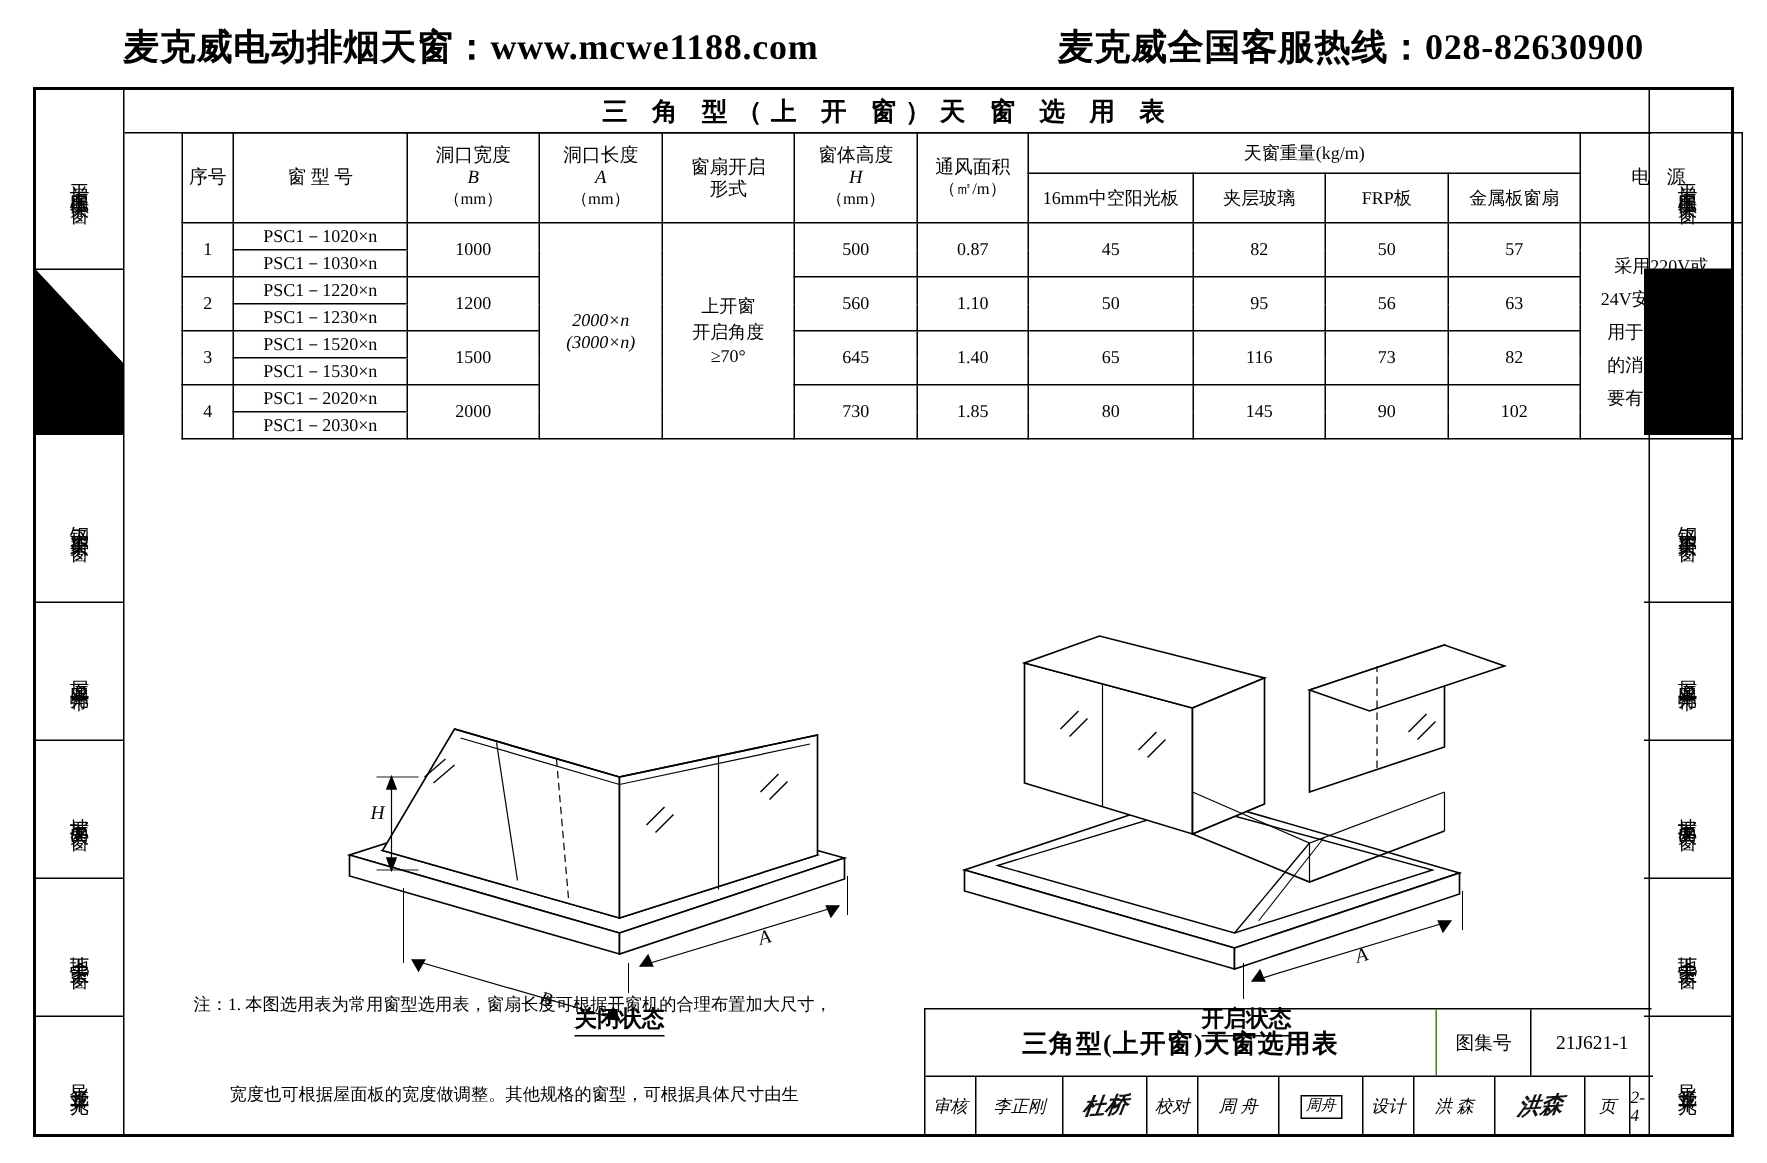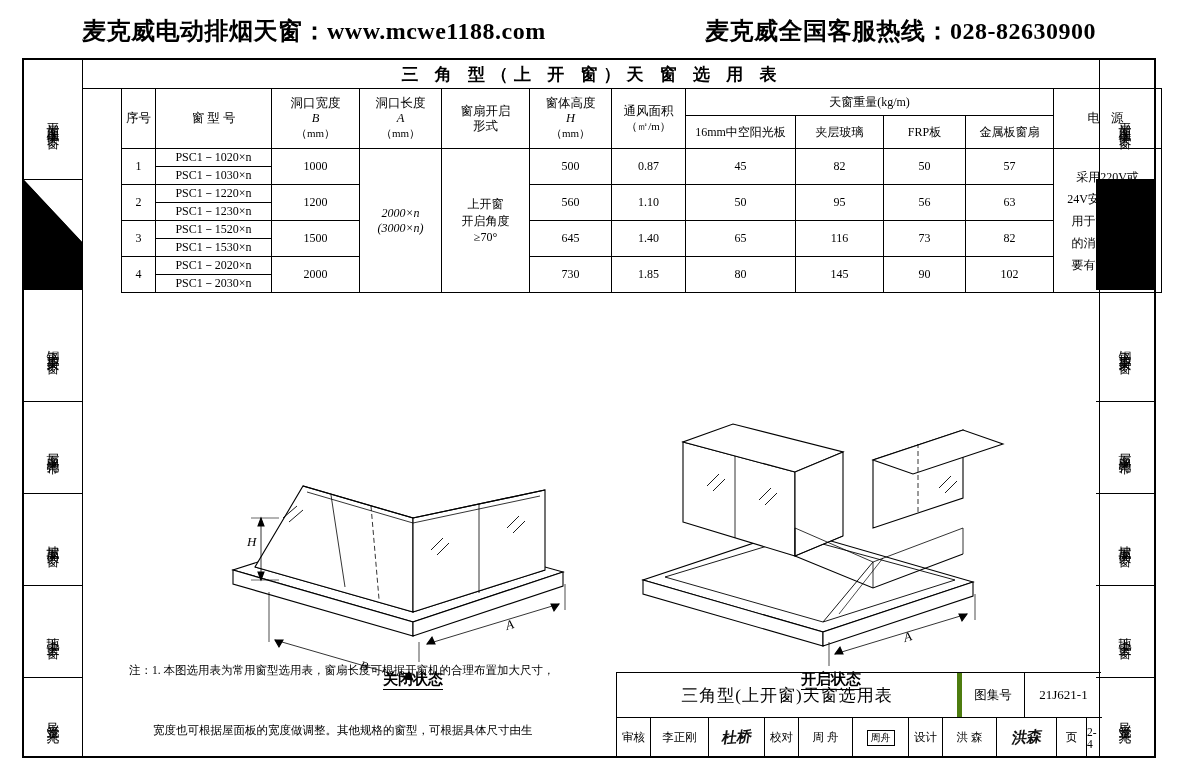--- a/index.html
+++ b/index.html
@@ -92,32 +92,32 @@
   .notes .ind{padding-left:24px;margin-top:39px;}
 
   
   .tblock{
     position:absolute;left:533px;top:612px;width:485px;height:84px;
     border-top:1.2px solid #000;border-left:1.2px solid #000;
     box-sizing:border-box;
   }
   .tb-row1{position:absolute;left:0;top:0;width:485px;height:44px;display:flex;}
   .tb-name{
-    flex:0 0 340px;border-right:5px solid #4d7c0f;
+    flex:0 0 340px;border-right:1px solid #4d7c0f;
     display:flex;align-items:center;justify-content:center;
-    font-size:17px;font-weight:normal;letter-spacing:1px;
+    font-size:17px;font-weight:bold;letter-spacing:1px;
   }
   .tb-lbl{
     flex:0 0 62px;border-right:1px solid #000;
     display:flex;align-items:center;justify-content:center;font-size:12.5px;
   }
   .tb-val{flex:1;display:flex;align-items:center;justify-content:center;font-size:13px;}
   .tb-row2{
     position:absolute;left:0;top:44px;width:485px;height:40px;display:flex;
-    border-top:1px solid #000;box-sizing:border-box;
+    border-top:1px solid #000;box-sizing:border-box;font-style:italic;
   }
   .tb-cell{
     display:flex;align-items:center;justify-content:center;
     border-right:1px solid #000;font-size:11.5px;box-sizing:border-box;
   }
   .sig{font-family:"Liberation Serif",serif;font-size:15px;color:#111;
        transform:skewX(-12deg) rotate(-4deg);font-weight:bold;}
   .stamp{
     border:1px solid #000;font-size:10px;line-height:10px;
     padding:2px 3px;text-align:center;

